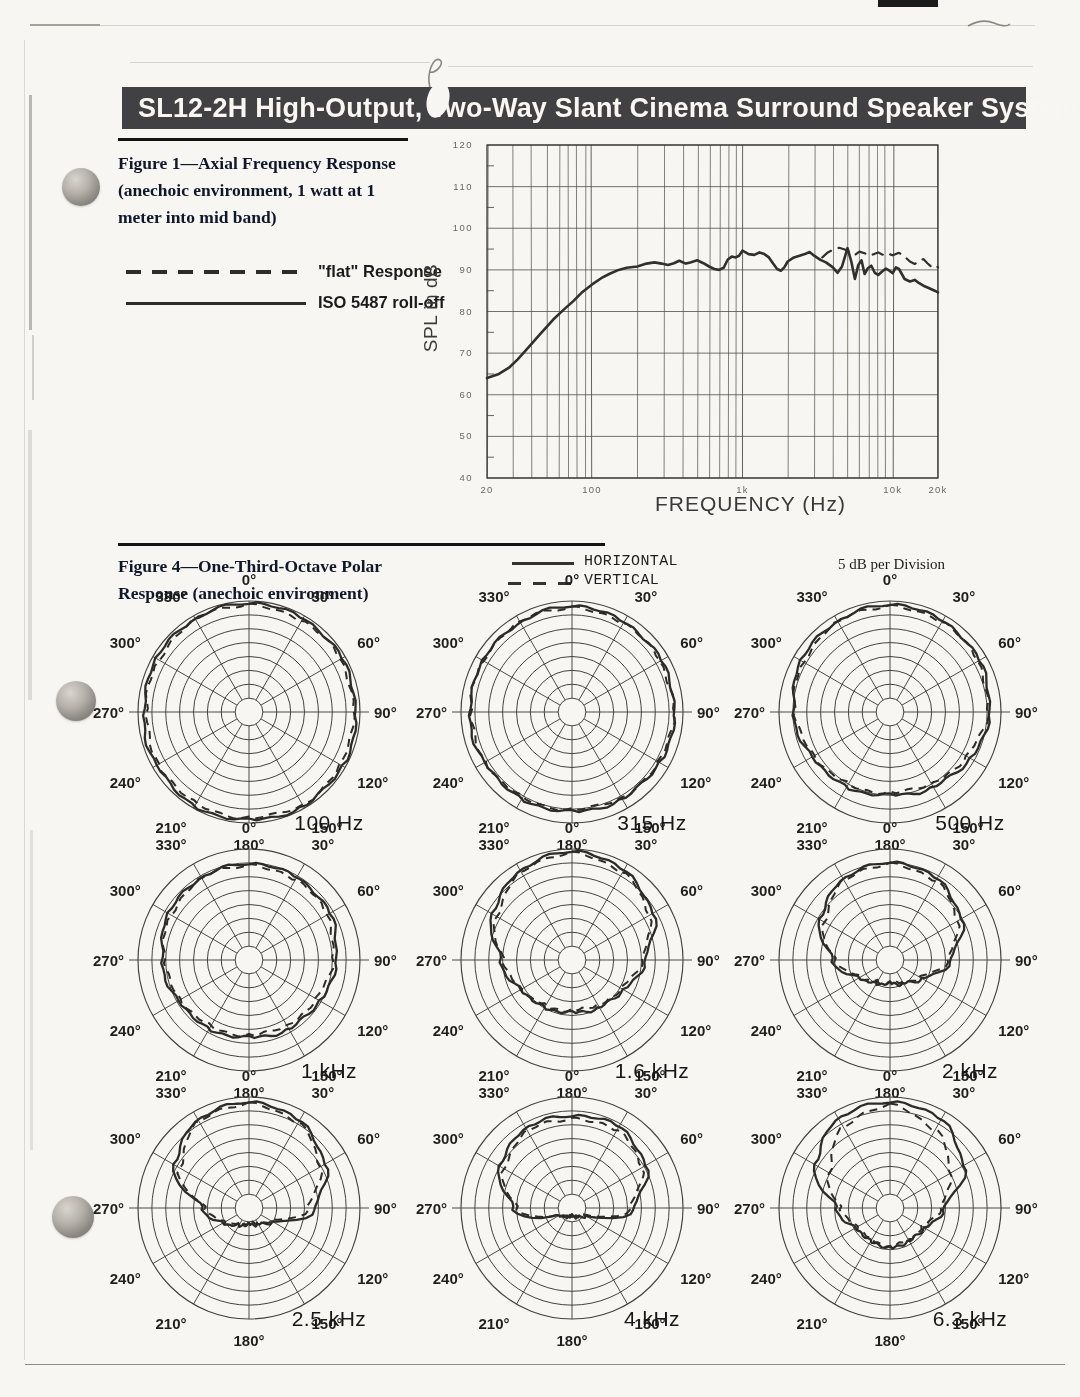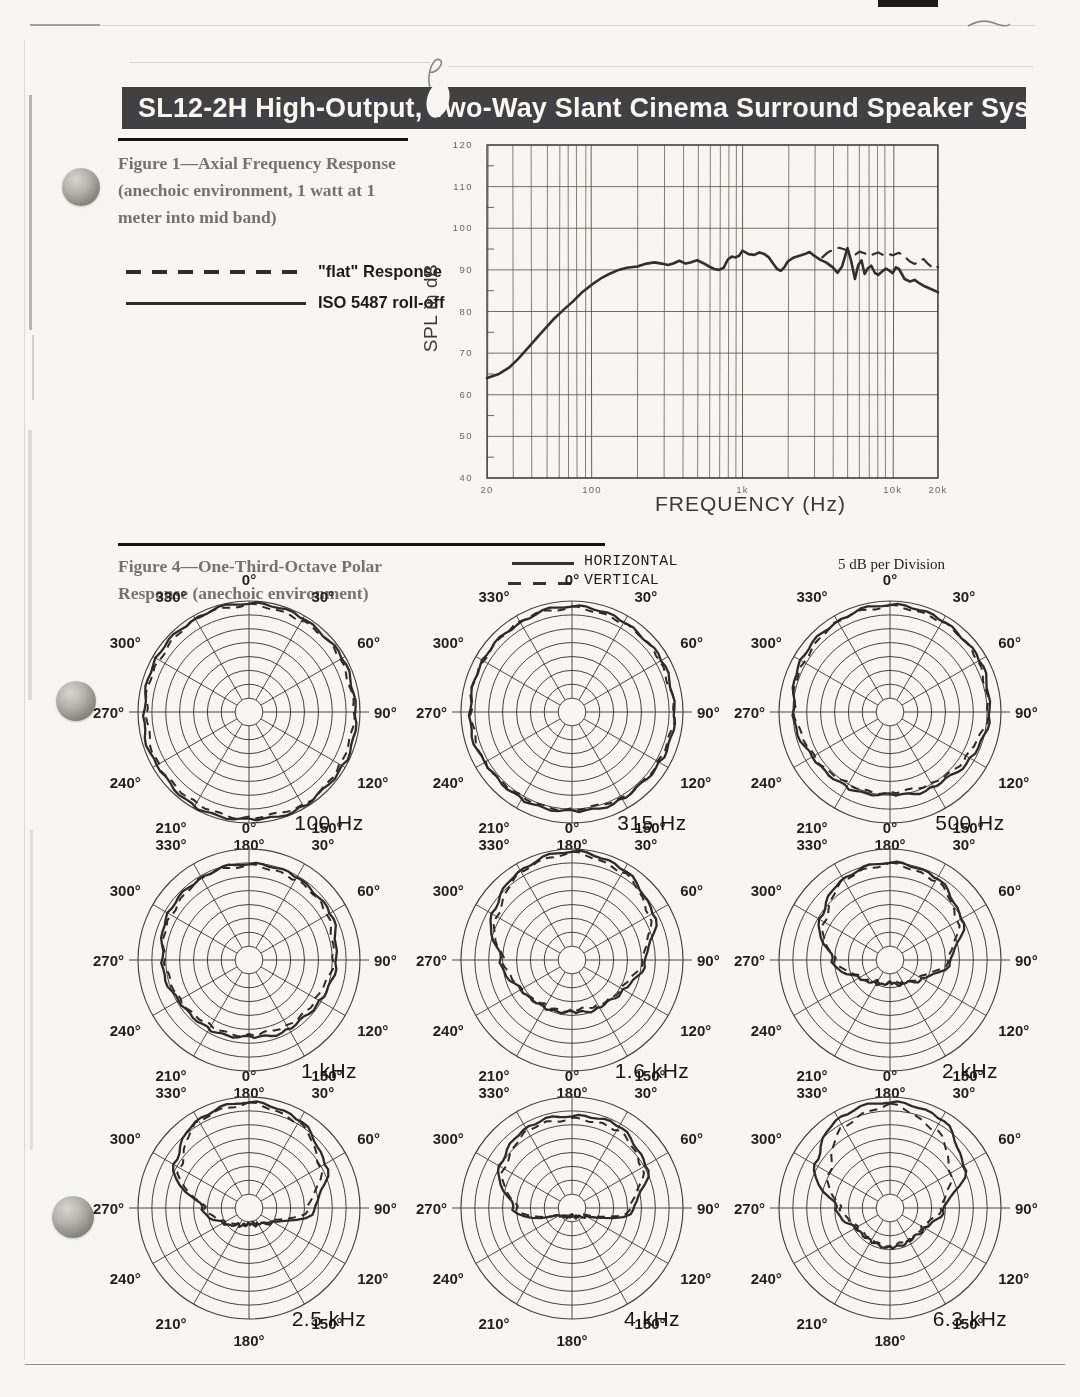--- a/index.html
+++ b/index.html
@@ -28,21 +28,21 @@
     white-space:nowrap;
   }
   .banner-blob{
     left:427px;top:82px;width:22px;height:36px;border-radius:50%;
     background:#f7f6f2;transform:rotate(14deg);
   }
   
   .fig-rule{background:#141414;height:3px;}
   .fig-caption{
     font-family:"Liberation Serif",serif;font-weight:700;
-    font-size:17.5px;line-height:1.55;color:#737373;
+    font-size:17.5px;line-height:1.55;color:#0f172a;
   }
   
   .leg1-dash{height:4px;background:repeating-linear-gradient(90deg,#2e2d2b 0 15px,transparent 15px 26px);}
   .leg1-solid{height:3px;background:#2e2d2b;}
   .leg1-label{font-size:16.5px;font-weight:700;color:#1b1b1b;white-space:nowrap;}
   
   .leg2-solid{height:2.5px;background:#333;}
   .leg2-dash{height:3px;background:repeating-linear-gradient(90deg,#333 0 13px,transparent 13px 25px);}
   .leg2-label{font-family:Liberation Mono, monospace;font-size:15px;color:#1d1d1d;letter-spacing:.4px;}
   .note{font-family:Liberation Serif, serif;font-size:15px;color:#1d1d1d;}

